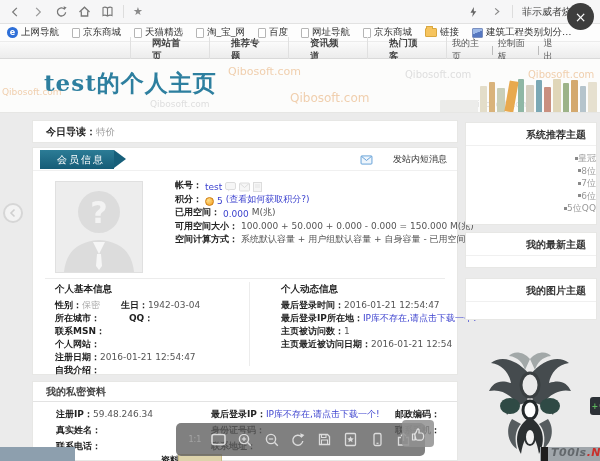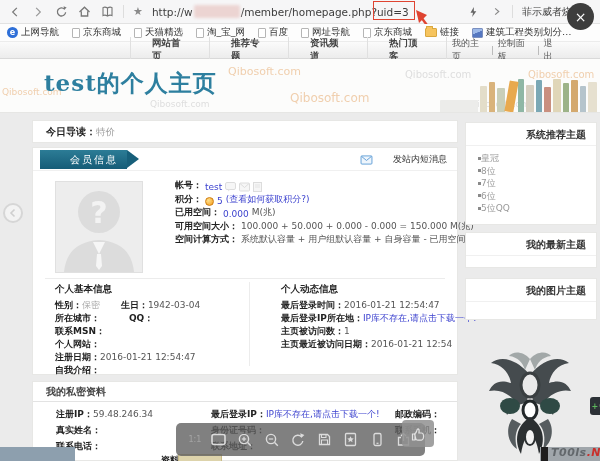--- a/index.html
+++ b/index.html
@@ -52,21 +52,21 @@
   .wm.g{color:#dedede;}
   .books{position:absolute;right:3px;bottom:0;display:flex;align-items:flex-end;gap:2px;height:38px;}
   .books i{display:block;border-radius:1px 1px 0 0;}
   
   .card{position:absolute;background:#fff;border:1px solid #e7e7e5;}
   .today{left:32px;top:120px;width:426px;height:23px;line-height:21px;padding-left:13px;}
   .today b{color:#222;font-size:10px;}
   .today span{color:#999;font-size:9.5px;}
   .member{left:32px;top:147px;width:426px;height:228px;}
   .mhead{height:23px;border-bottom:1px solid #f0f0f0;position:relative;}
-  .tab{position:absolute;left:7px;top:2px;height:19px;line-height:19px;padding:0 9px 0 30px;color:#fff;font-size:10px;
+  .tab{position:absolute;left:7px;top:2px;height:19px;line-height:19px;padding:0 9px 0 17px;color:#fff;font-size:10px;
     letter-spacing:2px;background:linear-gradient(#2c7c96,#155c77);}
   .tab::after{content:'';position:absolute;left:100%;top:0;border-top:9.5px solid transparent;border-bottom:9.5px solid transparent;border-left:12px solid #175f7a;}
   .sendmsg{position:absolute;right:10px;top:5px;display:flex;align-items:center;gap:20px;font-size:9px;color:#333;cursor:pointer;}
   .avatar{position:absolute;left:22px;top:33px;width:88px;height:92px;background:#ededed;border:1px solid #e0e0e0;}
   .details{position:absolute;left:142px;top:31px;font-size:9px;color:#444;}
   .details .ln{height:13.4px;display:flex;align-items:flex-end;gap:3px;white-space:nowrap;}
   .lbl{font-weight:bold;color:#222;}
   .lnk{color:#3d43cf;cursor:pointer;}
   .val{color:#555;}
   .coin{width:9px;height:9px;border-radius:50%;background:radial-gradient(circle at 35% 35%,#ffe08a,#f49c1c);border:1px solid #cf7d10;display:inline-block;}
@@ -80,21 +80,21 @@
   .dim{color:#aaa;}
   .gap18{display:inline-block;width:18px;} .gap26{display:inline-block;width:26px;}
   .private{left:32px;top:381px;width:426px;height:80px;}
   .phead{height:20px;line-height:20px;padding-left:13px;font-size:10px;font-weight:600;color:#444;border-bottom:1px solid #e3e3e3;}
   .pcell{position:absolute;font-size:9px;white-space:nowrap;}
   .beige{position:absolute;left:145px;top:72px;width:44px;height:12px;background:#ddd3ab;border:1px solid #c8bb88;}
   
   .scard{position:absolute;left:465px;width:132px;background:#fff;border:1px solid #e7e7e5;}
   .stitle{text-align:right;font-weight:bold;font-size:10px;color:#333;padding:5px 10px 3px;border-bottom:1px solid #f0f0f0;}
   .slist{padding:6px 0 4px 12px;}
-  .slist .si{font-size:9px;color:#999;line-height:12.5px;display:flex;align-items:center;gap:0;cursor:pointer;}
+  .slist .si{font-size:9px;color:#999;line-height:12.5px;display:flex;align-items:center;gap:0;cursor:pointer;justify-content:flex-end;}
   .bullet{width:3px;height:3px;background:#8a8a8a;display:inline-block;}
   
   .prevbtn{position:absolute;left:3px;top:203px;width:20px;height:20px;border:2px solid #d6d6d6;border-radius:50%;
     display:flex;align-items:center;justify-content:center;background:rgba(255,255,255,.4);}
   .cornerrect{position:absolute;left:0;top:447px;width:75px;height:14px;background:#8d9fae;}
   .toolbar{position:absolute;left:176px;top:423px;width:249px;height:33px;background:rgba(96,96,96,.8);
     border-radius:5px;display:flex;align-items:center;justify-content:space-evenly;padding:0 4px;z-index:40;}
   .ratio{font-size:8px;color:rgba(255,255,255,.28);}
   .tbi{width:18px;height:18px;display:flex;align-items:center;justify-content:center;cursor:pointer;}
   .thumbchip{position:absolute;left:402px;top:420px;width:32px;height:27px;background:rgba(145,145,145,.85);
@@ -137,33 +137,20 @@
         </svg>
       </span>
     <span class="ibtn">
       <svg width="13" height="13" viewBox="0 0 13 13">
           <path d="M6.5 3 C5 2 3 2 2 2.6 V10.6 C3 10 5 10 6.5 11 C8 10 10 10 11 10.6 V2.6 C10 2 8 2 6.5 3 z" fill="none" stroke="#777" stroke-width="1.1"></path>
           <line x1="6.5" y1="3" x2="6.5" y2="11" stroke="#777" stroke-width="1.1"></line>
         </svg>
       </span>
     <span class="vsep"></span>
     <span class="star">★</span>
-    <div class="url">
-      <span>http://w</span>
-      <span class="blurblob"></span>
-      <span>/member/homepage.php?</span>
-      <span class="uidwrap">
-        <span>uid=3</span>
-        <span class="redbox"></span>
-        <svg class="redarrow" width="24" height="26" viewBox="0 0 24 26">
-          <line x1="19" y1="23" x2="8" y2="8" stroke="#df4431" stroke-width="2.4"></line>
-          <polygon points="3,1 14,6 6,14" fill="#df4431"></polygon>
-        </svg>
-      </span>
-    </div>
     <span class="spacer"></span>
     <span class="ibtn">
       <svg width="10" height="12" viewBox="0 0 12 14">
           <path d="M7 1 L3 8 h3 l-1 5 5 -7 h-3 z" fill="#666"></path>
         </svg>
       </span>
     <span class="ibtn">
       <svg width="9" height="9" viewBox="0 0 10 10">
           <polyline points="3.5,1.5 7.5,5 3.5,8.5" fill="none" stroke="#888" stroke-width="1.3"></polyline>
         </svg>

